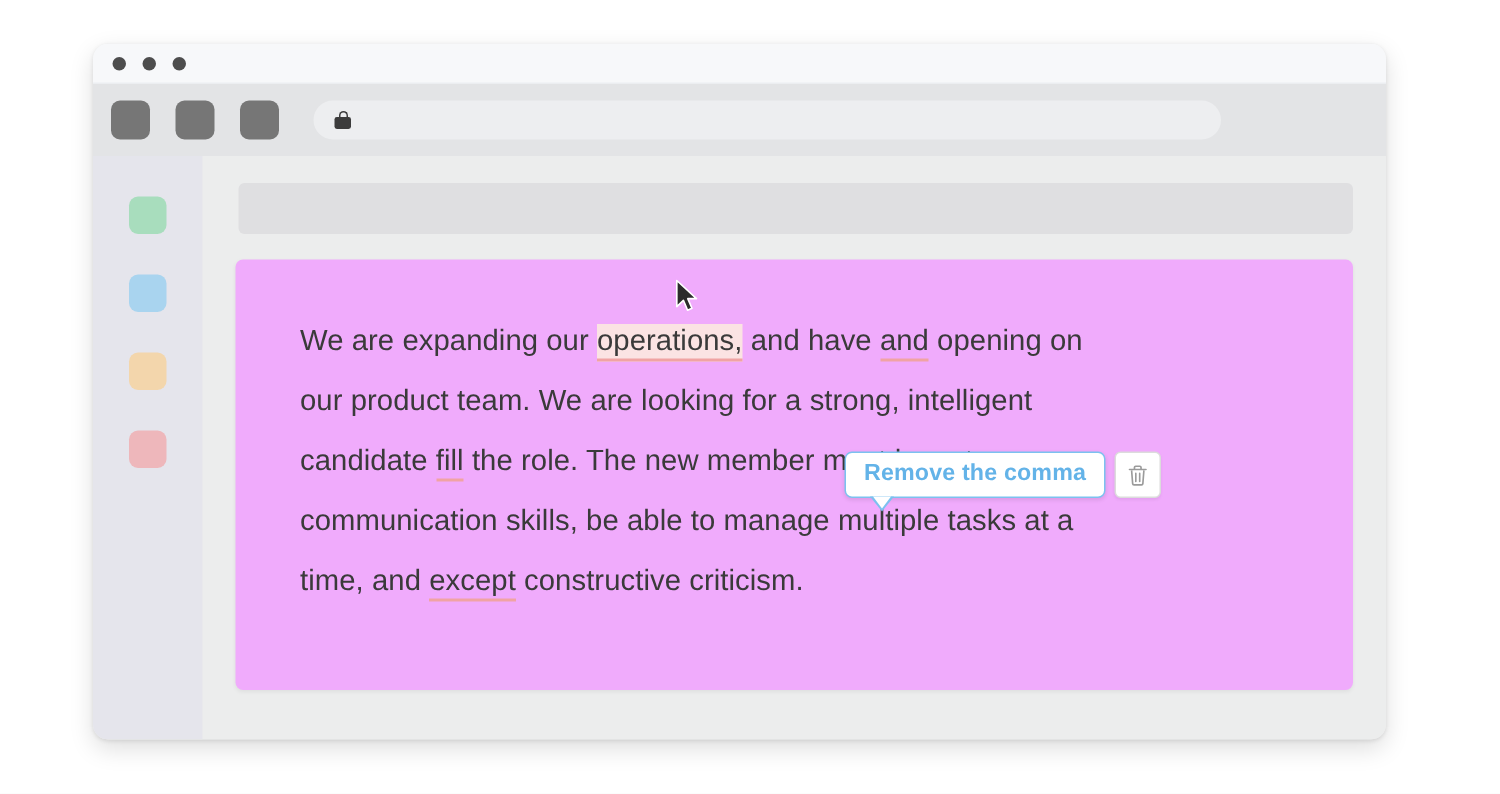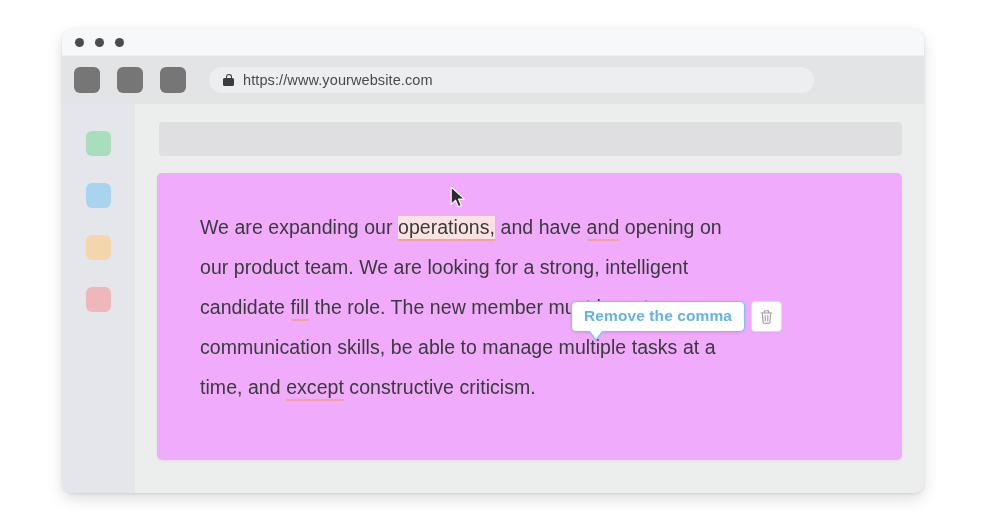--- a/index.html
+++ b/index.html
@@ -145,21 +145,20 @@
     border-bottom: 2.2px solid #f0a3a3;
     padding-bottom: 1px;
   }
 
   
   .suggestion {
     position: absolute;
     left: 428px; top: 197px;
     display: flex; align-items: center; gap: 6px;
     z-index: 20;
-    margin-left: 8px;
   }
   .suggestion-card {
     position: relative;
     background: #ffffff;
     border: 1.6px solid #7cc1ef;
     border-radius: 5px;
     padding: 5px 12px 6px 12px;
     box-shadow: 0 1px 3px rgba(0,0,0,0.10);
   }
   .suggestion-label {
@@ -226,21 +225,20 @@
       <div class="nav-buttons">
         <div class="nav-btn"></div>
         <div class="nav-btn"></div>
         <div class="nav-btn"></div>
       </div>
       <div class="urlbar">
         <span class="lock-icon">
           <span class="shackle"></span>
             <span class="body"></span>
         </span>
-        <span class="url-text">https://www.yourwebsite.com</span>
       </div>
     </div>
 
     <div class="page-body">
 
       <div class="sidebar">
         <div class="swatch-list">
           <div class="swatch" style="background: rgb(168, 221, 189);"></div>
           <div class="swatch" style="background: rgb(169, 212, 239);"></div>
           <div class="swatch" style="background: rgb(243, 214, 172);"></div>

